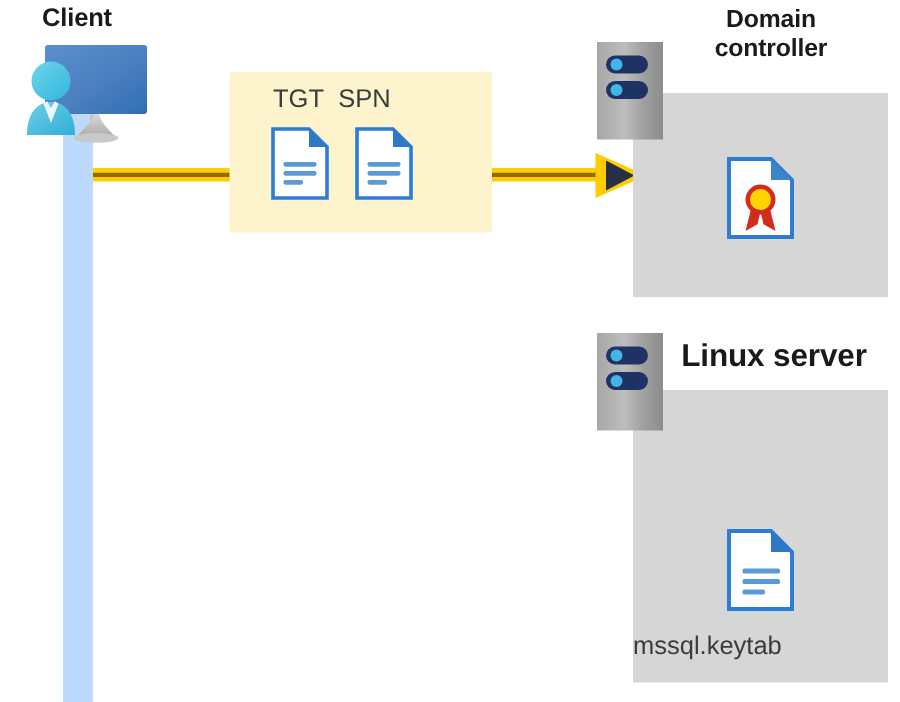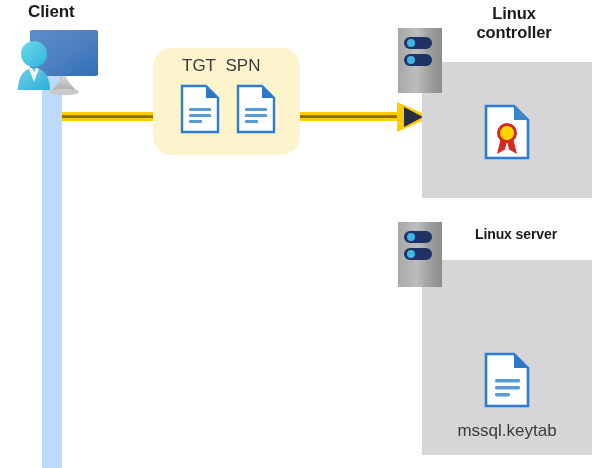--- a/index.html
+++ b/index.html
@@ -41,53 +41,52 @@
     top: 4px;
     width: 164px;
     font-size: 16.5px;
     text-align: center;
     letter-spacing: -0.1px;
   }
   #linux-label {
     left: 440px;
     top: 226px;
     width: 152px;
-    font-size: 14px;
+    font-size: 21px;
     text-align: center;
     letter-spacing: -0.1px;
   }
   #keytab-label {
     left: 422px;
     top: 421px;
     width: 170px;
-    text-align: center;
+    text-align: left;
     font-size: 17px;
     color: #3b3b3b;
   }
 
   
   #client-lifeline {
     left: 42px;
     top: 72px;
     width: 20px;
     height: 396px;
     background: #bdd9fb;
   }
 
   
   #client-icon { left: 4px; top: 26px; width: 92px; height: 72px; }
 
   
   #token-box {
     left: 153px;
     top: 48px;
-    width: 147px;
+    width: 175px;
     height: 107px;
     background: #fdf3cd;
-    border-radius: 19px;
   }
   .token-caption {
     position: absolute;
     top: 8px;
     font-size: 17px;
     color: #3b3b3b;
     text-align: center;
     width: 52px;
   }
   #tgt-caption { left: 20px; }
@@ -211,21 +210,21 @@
           <rect x="9" y="24" width="22" height="3.1" rx="1.2"></rect>
           <rect x="9" y="30" width="22" height="3.1" rx="1.2"></rect>
           <rect x="9" y="36" width="13" height="3.1" rx="1.2"></rect>
         </g>
       </svg>
     </div>
   </div>
 
   <div class="abs panel" id="dc-panel"></div>
 
-  <div class="abs title-label" id="dc-label">Linux
+  <div class="abs title-label" id="dc-label">Domain
 controller</div>
 
   <div class="abs" id="dc-server">
     <svg width="44" height="65" viewBox="0 0 44 65">
       <defs>
         <linearGradient id="towerGrad1" x1="0" y1="0" x2="1" y2="0">
           <stop offset="0%" stop-color="#a7a7a7"></stop>
           <stop offset="42%" stop-color="#bdbdbd"></stop>
           <stop offset="70%" stop-color="#a0a0a0"></stop>
           <stop offset="100%" stop-color="#8c8c8c"></stop>

